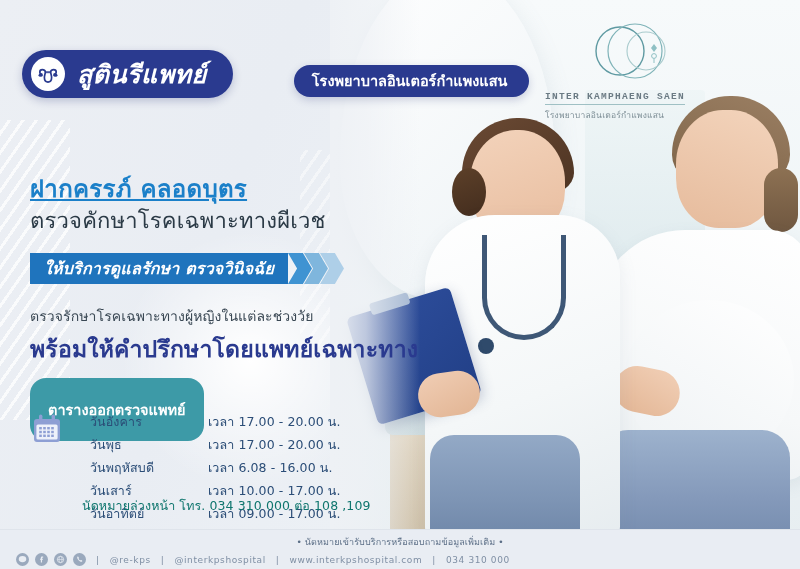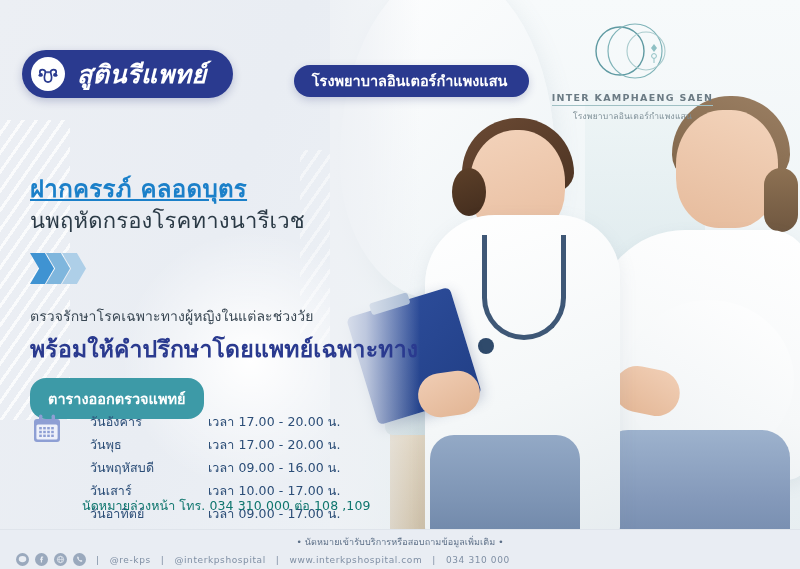--- a/index.html
+++ b/index.html
@@ -147,21 +147,21 @@
     transform:rotate(12deg);
   }
   .pat-legs{
     position:absolute; right:10px; bottom:0; width:190px; height:115px;
     background:linear-gradient(180deg,#9db2cd 0%,#8499ba 60%,#748bad 100%);
     border-radius:28px 28px 0 0;
   }
 
   
   .logo{
-    position:absolute; left:545px; top:20px; width:175px; text-align:center; z-index:6;
+    position:absolute; left:545px; top:20px; width:175px; z-index:6;font-family:Liberation Mono, monospace;
   }
   .logo-mark{ display:block; margin:0 auto 4px; }
   .logo-name{
     font-size:9.5px; letter-spacing:1.3px; color:#6b7b84; font-weight:600;
     padding-bottom:2px; border-bottom:1px solid #9fc0c4; display:inline-block;
   }
   .logo-th{
     display:block; margin-top:3px; font-size:8.5px; color:#7c8d95; letter-spacing:.2px;
   }
 
@@ -212,21 +212,21 @@
   .sub-wrap{ position:absolute; left:30px; top:305px; z-index:5; }
   .sub-small{ font-size:14px; color:#3a4854; letter-spacing:.1px; }
   .sub-big{
     font-size:23px; font-weight:bold; color:#2a3a8f; margin-top:4px; letter-spacing:.2px;
   }
 
   
   .sched-badge{
     position:absolute; left:30px; top:378px; z-index:5;
     background:#3d9aa7; color:#fff; border-radius:16px;
-    padding:9px 18px; font-size:14.5px; font-weight:bold;
+    padding:20px 18px; font-size:14.5px; font-weight:bold;
   }
   .sched-box{ position:absolute; left:30px; top:410px; display:flex; gap:26px; z-index:5; }
   .cal-icon{ flex:none; margin-top:2px; }
   .sched-table{ border-collapse:collapse; }
   .sched-table td{
     font-size:12.5px; color:#2b4d77; padding:1.5px 0; letter-spacing:.1px; white-space:nowrap;
   }
   .sched-table td.day{ width:118px; }
   .sched-note{
     position:absolute; left:82px; top:496px; font-size:12.5px; color:#0f766e; z-index:5;
@@ -315,24 +315,25 @@
       </span>
       <span class="badge-title">สูตินรีแพทย์</span>
     </div>
     <div class="badge-row2">
       <span class="badge-sub">โรงพยาบาลอินเตอร์กำแพงแสน</span>
     </div>
   </div>
 
   <div class="headline">
     <div class="h-blue">ฝากครรภ์  คลอดบุตร</div>
-    <div class="h-dark">นพฤหัดกรองโรคทางนารีเวช</div>
+    <div class="h-dark">ตรวจคักษาโรคเฉพาะทางผีเวช</div>
   </div>
 
   <div class="chev-bar">
+    <div class="chev-main">ให้บริการดูแลรักษา  ตรวจวินิจฉัย</div>
     <div class="chev chev-1"></div>
     <div class="chev chev-2"></div>
     <div class="chev chev-3"></div>
   </div>
 
   <div class="sub-wrap">
     <div class="sub-small">ตรวจรักษาโรคเฉพาะทางผู้หญิงในแต่ละช่วงวัย</div>
     <div class="sub-big">พร้อมให้คำปรึกษาโดยแพทย์เฉพาะทาง</div>
   </div>
 
@@ -366,21 +367,21 @@
         <tr>
           <td class="day">วันอังคาร</td>
           <td>เวลา 17.00 - 20.00 น.</td>
         </tr>
         <tr>
           <td class="day">วันพุธ</td>
           <td>เวลา 17.00 - 20.00 น.</td>
         </tr>
         <tr>
           <td class="day">วันพฤหัสบดี</td>
-          <td>เวลา 09.00 - 16.00 น.</td>
+          <td>เวลา 6.08 - 16.00 น.</td>
         </tr>
         <tr>
           <td class="day">วันเสาร์</td>
           <td>เวลา 10.00 - 17.00 น.</td>
         </tr>
         <tr>
           <td class="day">วันอาทิตย์</td>
           <td>เวลา 09.00 - 17.00 น.</td>
         </tr>
       </tbody>

